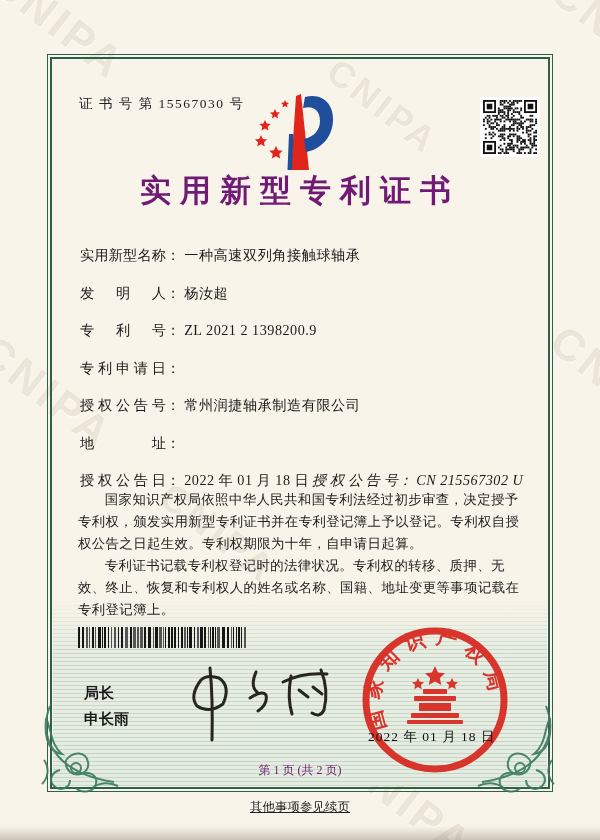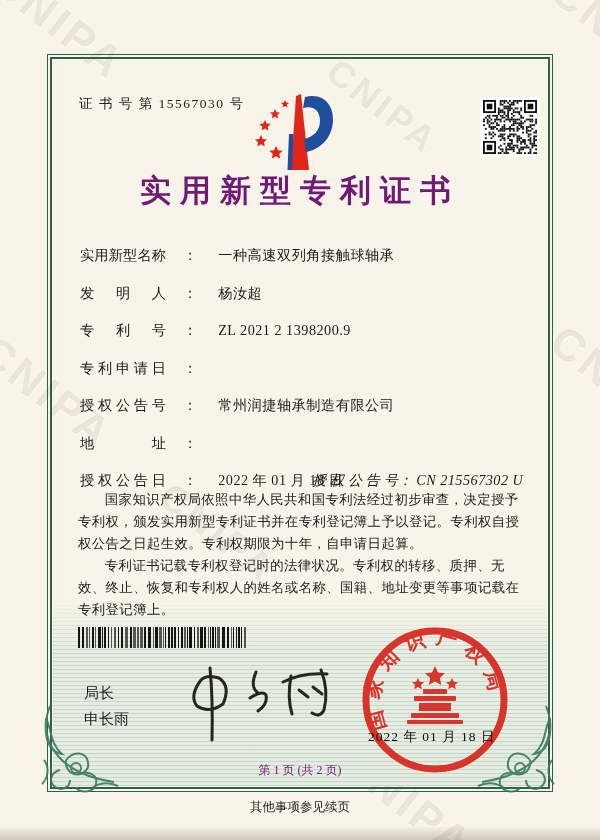--- a/index.html
+++ b/index.html
@@ -19,59 +19,59 @@
          z-index:2;}
 
   
   .guilloche{position:absolute;left:53px;top:596px;width:494px;height:190px;z-index:2;
      background:
        repeating-linear-gradient(0deg, rgba(120,160,130,0.28) 0 1px, rgba(255,255,255,0) 1px 4px),
        linear-gradient(#e9eee4,#e4ebe0);}
   .guilloche::before{content:"";position:absolute;left:0;top:0;right:0;height:55px;
      background:linear-gradient(#f9f4e9,rgba(249,244,233,0));}
 
-  .content{position:absolute;left:0;top:0;width:600px;height:744px;z-index:5;}
+  .content{position:absolute;left:0;top:0;width:600px;height:840px;z-index:5;}
 
   .cert-no{position:absolute;left:79px;top:95px;font-size:13.5px;color:#222;letter-spacing:1.5px;}
 
   .logo{position:absolute;left:250px;top:92px;}
   .qr-box{position:absolute;left:480px;top:97px;width:60px;height:60px;background:#fff;
           display:flex;align-items:center;justify-content:center;}
 
   .title{position:absolute;left:50px;top:170px;width:500px;text-align:center;
          font-size:31px;font-weight:bold;color:#701a75;letter-spacing:9px;}
 
   .fields{position:absolute;left:80px;top:246px;width:448px;display:flex;
           flex-direction:column;gap:18.5px;font-size:14.2px;color:#1a1a1a;}
-  .frow{display:flex;position:relative;line-height:19px;gap:17px;}
+  .frow{display:flex;position:relative;line-height:19px;}
   .flabel{display:inline-block;width:86px;text-align:justify;text-align-last:justify;
           flex:none;}
   .fcolon{flex:none;margin-right:4px;}
   .fvalue{letter-spacing:0.5px;}
   .pair2{position:absolute;left:232px;top:0;display:flex;font-style:italic;}
 
   .paras{position:absolute;left:78px;top:489px;width:448px;font-size:13.4px;
          line-height:1.64;color:#222;}
   .paras p{margin:0;text-indent:2em;letter-spacing:0.4px;}
 
   .barcode{position:absolute;left:78px;top:627px;}
 
   .director{position:absolute;left:84px;top:680px;
             font-family:"Liberation Sans","DejaVu Sans",sans-serif;
-            font-size:15px;font-weight:400;color:#1c1c1c;line-height:26px;}
+            font-size:15px;font-weight:700;color:#1c1c1c;line-height:26px;}
   .signature{position:absolute;left:163px;top:656px;}
 
   .seal{position:absolute;left:357px;top:622px;mix-blend-mode:multiply;}
   .issue-date{position:absolute;left:368px;top:728px;font-size:13.5px;color:#111;
               letter-spacing:1px;z-index:7;}
 
   .page-num{position:absolute;left:50px;top:762px;width:500px;text-align:center;
             font-size:12px;color:#701a75;z-index:7;}
   .continuation{position:absolute;left:0;top:799px;width:600px;text-align:center;
-                font-size:12.5px;color:#222;}
+                font-size:12.5px;color:#222;text-decoration:underline;}
 
   .corner{position:absolute;z-index:6;}
   .edge-shadow{position:absolute;left:0;bottom:0;width:600px;height:14px;z-index:8;
      background:linear-gradient(rgba(90,80,60,0), rgba(90,80,60,0.28));}
 </style>
 </head>
 <body>
 
 <div class="sheet">
 

